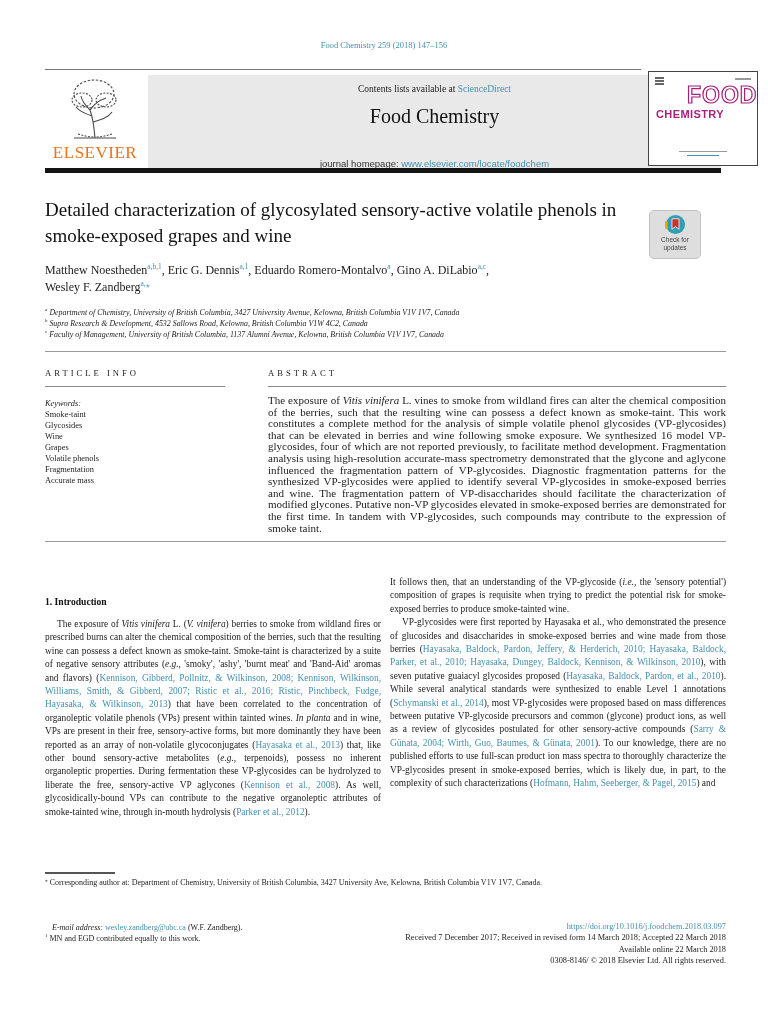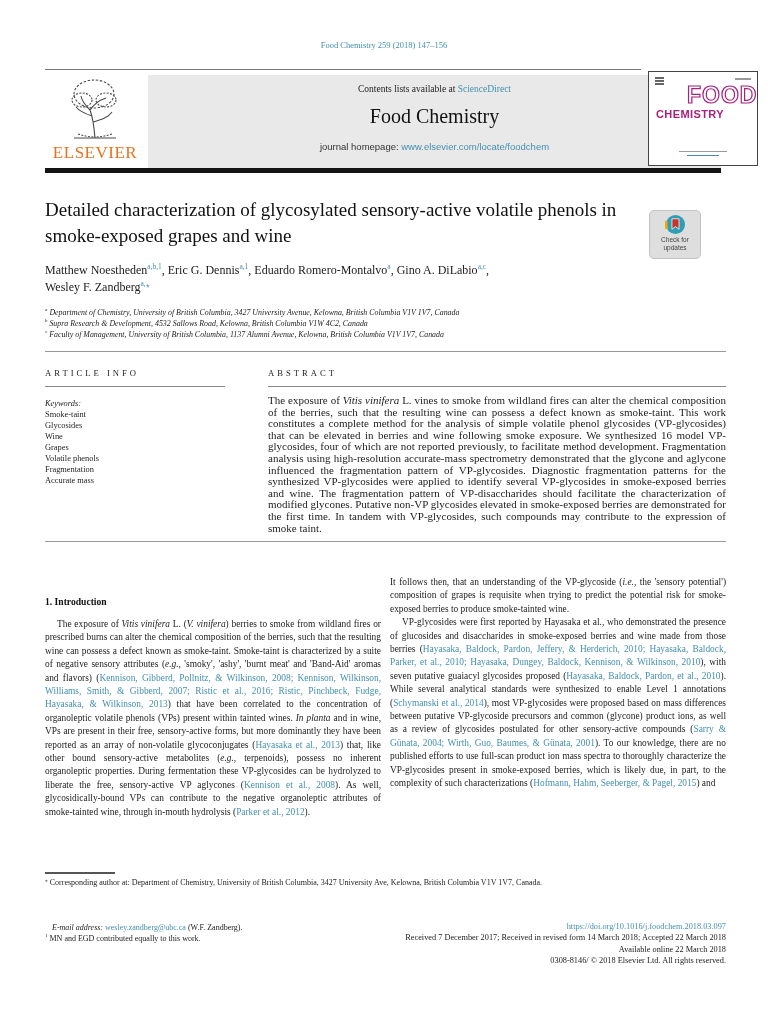--- a/index.html
+++ b/index.html
@@ -21,21 +21,21 @@
   .header-rule { top:69px; left:45px; width:596px; height:1px; background:#777; }
 
   .elsevier-logo { top:76px; left:47px; width:96px; height:90px; text-align:center; }
   .elsevier-word { font-size:17px; color:#e8731d; letter-spacing:0.5px;
     font-family:"Liberation Serif", serif; margin-top:1px; }
 
   .header-box { top:75px; left:148px; width:573px; height:93px; background:#e9e9e9;
     text-align:center; }
   .contents-line { margin-top:9px; font-size:9.5px; color:#222; }
   .journal-title { margin-top:11px; font-size:20px; color:#111; }
-  .homepage-line { margin-top:13px; font-size:9.5px; color:#333;
+  .homepage-line { margin-top:30px; font-size:9.5px; color:#333;
     font-family:"Liberation Sans", sans-serif; }
 
   .cover { top:71px; left:648px; width:110px; height:95px; background:#fff;
     border:1px solid #444; }
   .cover-mark-tl { position:absolute; top:5px; left:6px; width:9px; }
   .cover-mark-tl div { height:1.5px; background:#666; margin-bottom:1.5px; }
   .cover-mark-tr { position:absolute; top:6px; right:6px; width:16px; height:1.5px; background:#999; }
   .cover-food { position:absolute; top:10px; left:7px; font-family:"Liberation Sans", sans-serif;
     font-weight:700; font-size:23px; letter-spacing:1px; color:#ffffff;margin-left:31px;
     -webkit-text-stroke:1.2px #a7217f; }

